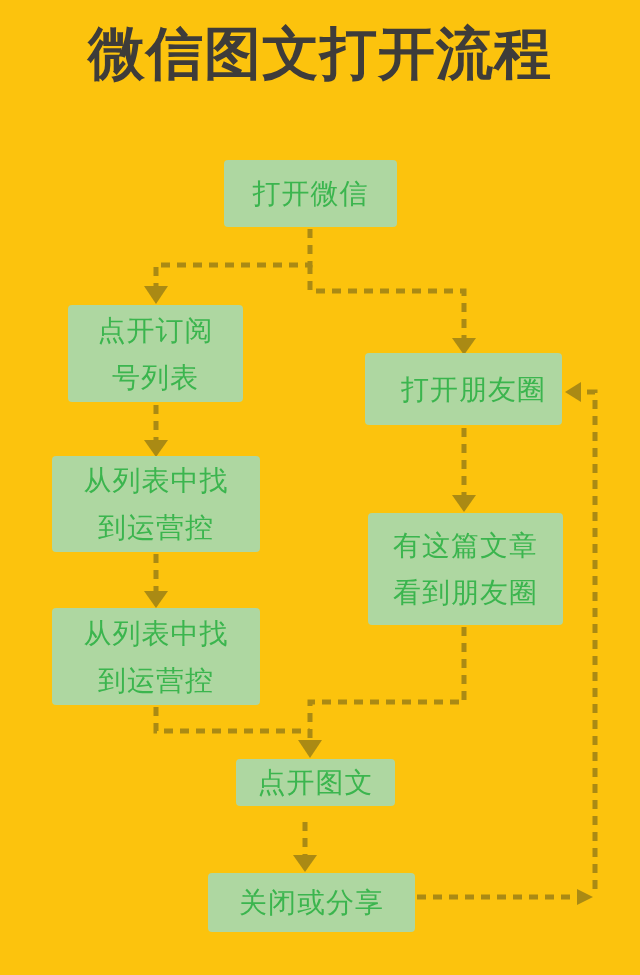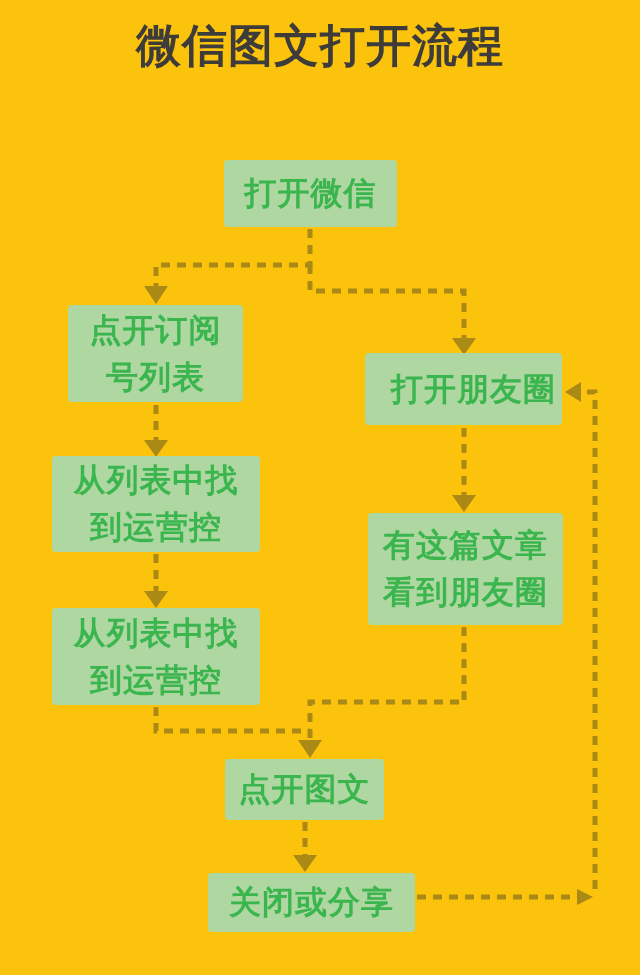--- a/index.html
+++ b/index.html
@@ -21,21 +21,21 @@
     height: 975px;
     background: var(--bg);
     overflow: hidden;
   }
   .title {
     position: absolute;
     top: 16px;
     left: 0;
     width: 100%;
     text-align: center;
-    font-size: 45px;
+    font-size: 57px;
     font-weight: bold;
     color: var(--title);
     letter-spacing: 1px;
   }
   .connectors {
     position: absolute;
     top: 0; left: 0;
     width: 640px;
     height: 975px;
   }
@@ -50,32 +50,32 @@
   .node {
     position: absolute;
     background: var(--box-bg);
     border-radius: 4px;
     display: flex;
     flex-direction: column;
     align-items: center;
     justify-content: center;
     text-align: center;
     color: var(--box-text);
-    font-weight: bold;
-    font-size: 32px;
+    font-weight: normal;
+    font-size: 28px;
     line-height: 47px;
     letter-spacing: 1px;
   }
   #n0 { left: 224px; top: 160px; width: 173px; height: 67px; }
   #n1 { left:  68px; top: 305px; width: 175px; height: 97px; }
   #n2 { left: 365px; top: 353px; width: 197px; height: 72px; padding-left: 20px; }
   #n3 { left:  52px; top: 456px; width: 208px; height: 96px; }
   #n4 { left: 368px; top: 513px; width: 195px; height: 112px; }
   #n5 { left:  52px; top: 608px; width: 208px; height: 97px; }
-  #n6 { left: 225px; top: 759px; width: 159px; height: 61px; }
+  #n6 { left: 236px; top: 759px; width: 159px; height: 47px; }
   #n7 { left: 208px; top: 873px; width: 207px; height: 59px; }
 </style>
 </head>
 <body>
 
 <div class="stage">
 
   <h1 class="title">微信图文打开流程</h1>
 
   <svg class="connectors" width="640" height="975" viewBox="0 0 640 975" xmlns="http://www.w3.org/2000/svg">

